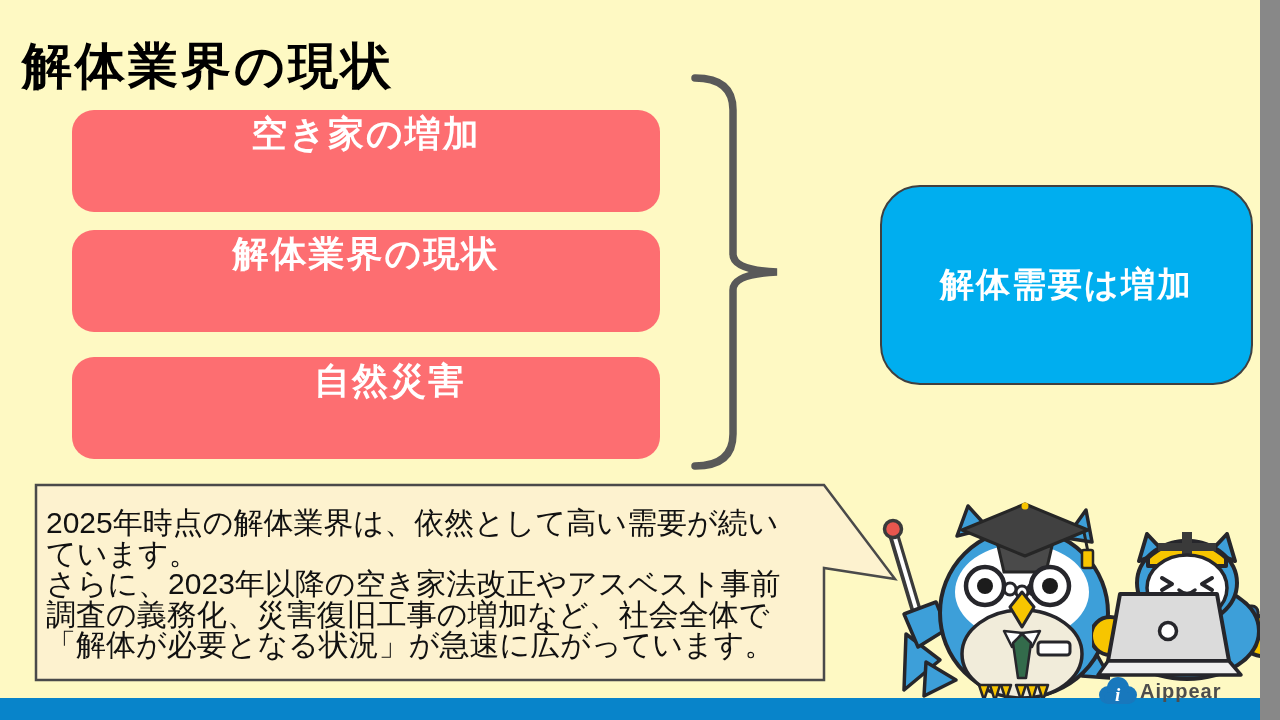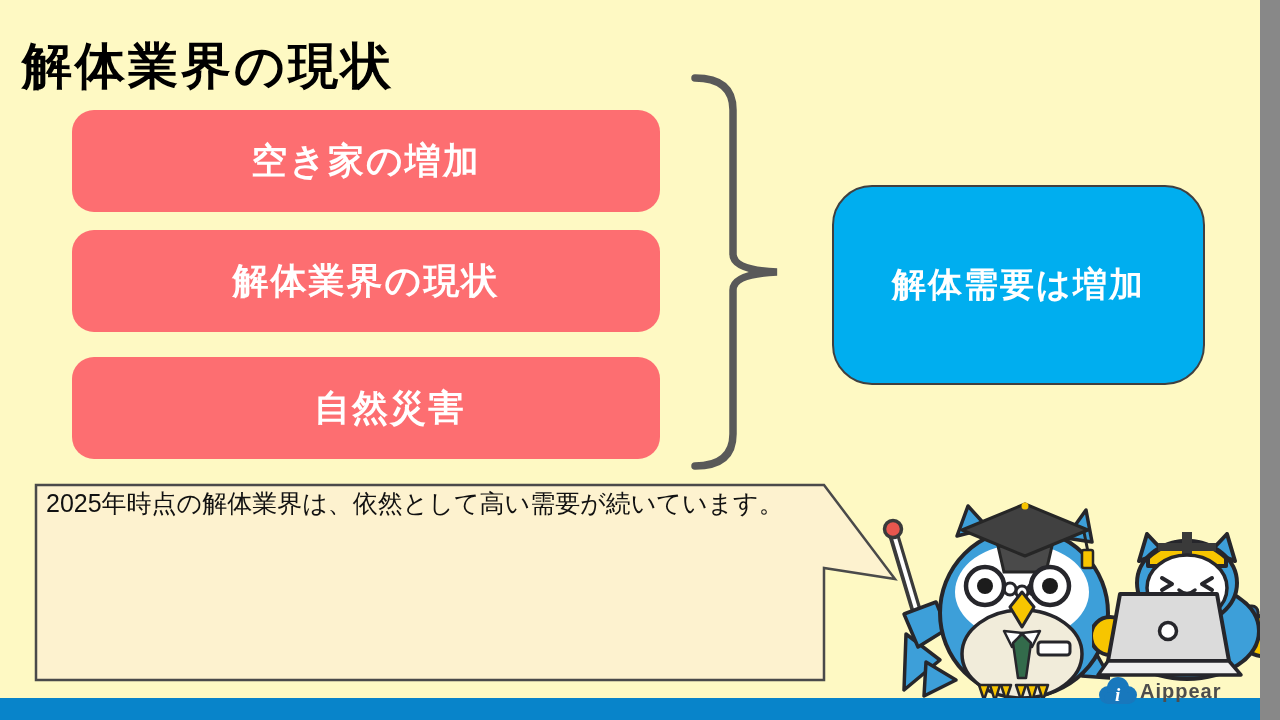--- a/index.html
+++ b/index.html
@@ -8,37 +8,37 @@
     position:relative;width:1260px;height:720px;background:#fef9c3;
     overflow:hidden;font-family:"Liberation Sans",sans-serif;
   }
   .slide-title{
     position:absolute;left:22px;top:2px;width:700px;
     font-size:50px;font-weight:900;color:#000;letter-spacing:3px;line-height:60px;
   }
   .factor-box{
     position:absolute;left:72px;width:588px;height:102px;
     background:#FD6E71;border-radius:22px;
-    display:flex;align-items:center;justify-content:center;
+    display:flex;justify-content:center;
   }
   .factor-box .label{font-size:36px;font-weight:bold;color:#fff;letter-spacing:2px;}
   #factor-1{top:110px;}
   #factor-2{top:230px;}
   #factor-3{top:357px;padding-left:48px;}
   .brace{position:absolute;left:680px;top:64px;}
   .conclusion-box{
-    position:absolute;left:832px;top:185px;width:373px;height:200px;
+    position:absolute;left:880px;top:185px;width:373px;height:200px;
     background:#00AEEF;border:2px solid #404040;border-radius:40px;
     display:flex;align-items:center;justify-content:center;
   }
   .conclusion-box .label{font-size:34px;font-weight:bold;color:#fff;letter-spacing:2px;}
   .bubble-shape{position:absolute;left:34px;top:483px;}
   .bubble-text{
-    position:absolute;left:46px;top:488px;width:760px;
-    font-size:25px;line-height:30.6px;color:#111;
+    position:absolute;left:46px;top:508px;width:760px;
+    font-size:30px;line-height:30.6px;color:#111;
   }
   .bubble-text p{margin:0;}
   .mascot{position:absolute;}
   #owl{left:860px;top:496px;}
   #robot{left:1092px;top:526px;}
   .logo{
     position:absolute;left:1096px;top:674px;height:34px;z-index:3;
     display:flex;align-items:center;gap:2px;
   }
   .logo-text{
@@ -74,20 +74,21 @@
 
   <div class="conclusion-box">
     <span class="label">解体需要は増加</span>
   </div>
 
   <svg class="bubble-shape" width="868" height="200" viewBox="0 0 868 200">
     <path d="M2,2 H790 L861,96 L790,85 V197 H2 Z" fill="#FDF2CF" stroke="#4A4A4A" stroke-width="2.5" stroke-linejoin="miter"></path>
   </svg>
   <div class="bubble-text">
     <p>2025年時点の解体業界は、依然として高い需要が続いています。</p>
+    <p>さらに、2023年以降の空き家法改正やアスベスト事前調査の義務化、災害復旧工事の増加など、社会全体で「解体が必要となる状況」が急速に広がっています。</p>
   </div>
 
   <svg class="mascot" id="owl" width="250" height="205" viewBox="0 0 250 205">
 
     <g>
       <line x1="60" y1="127" x2="34" y2="40" stroke="#3a3a3a" stroke-width="11" stroke-linecap="round"></line>
       <line x1="59" y1="123" x2="35" y2="42" stroke="#ffffff" stroke-width="4"></line>
       <circle cx="33" cy="33" r="8.5" fill="#E8564E" stroke="#3a3a3a" stroke-width="3.5"></circle>
     </g>
 

